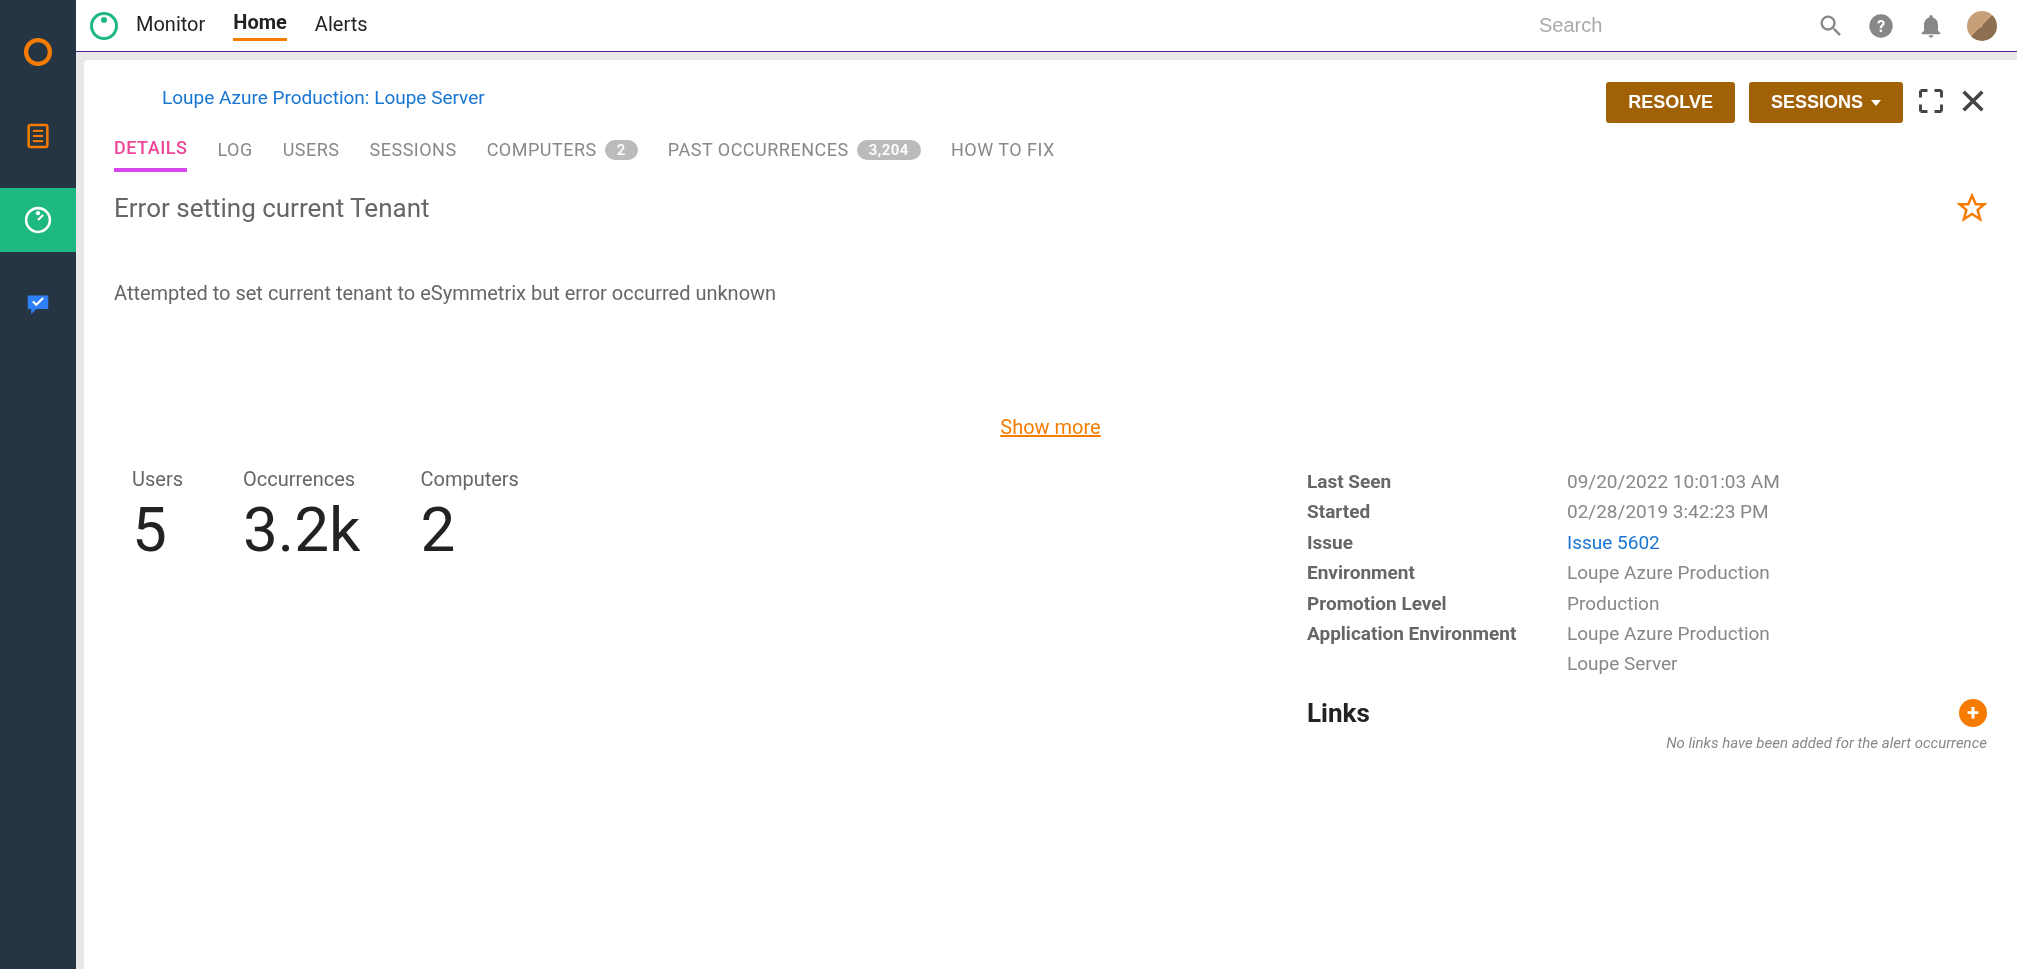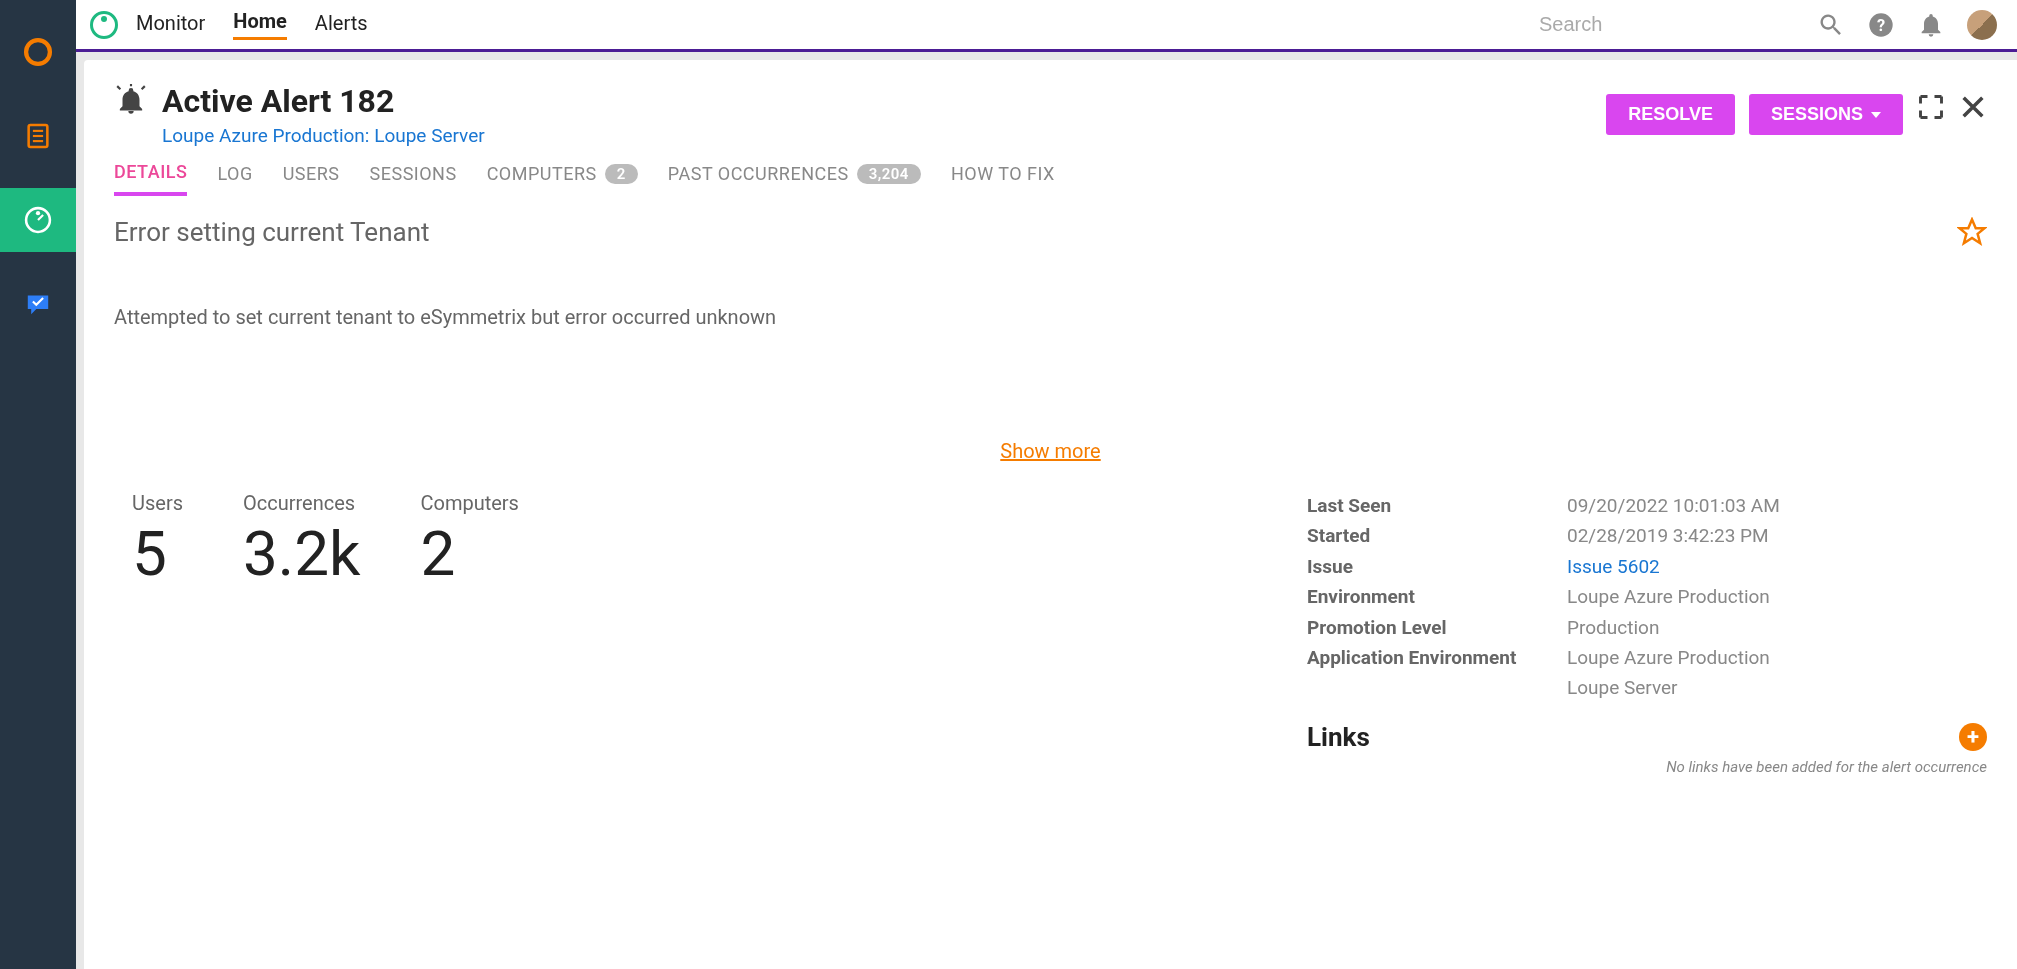--- a/index.html
+++ b/index.html
@@ -36,21 +36,21 @@
     flex-direction: column;
     min-width: 0;
   }
 
   
   .topbar {
     height: 52px;
     display: flex;
     align-items: center;
     padding: 0 20px 0 14px;
-    border-bottom: 3px solid #4c1d95;
+    border-bottom: 1px solid #4c1d95;
     gap: 18px;
   }
   .brand-circle {
     width: 28px; height: 28px;
     border: 3px solid #1eb980;
     border-radius: 50%;
     position: relative;
     flex-shrink: 0;
   }
   .brand-circle::after {
@@ -87,24 +87,24 @@
 
   .header-row { display: flex; align-items: flex-start; }
   .title-block { flex: 1; }
   .title-line { display: flex; align-items: center; gap: 14px; }
   .alert-bell-icon { width: 34px; height: 34px; }
   .page-title { font-size: 32px; font-weight: 700; color: #222; }
   .subtitle-link { font-size: 19px; color: #1976d2; margin-left: 48px; margin-top: 4px; display: inline-block; cursor: pointer; }
 
   .header-actions { display: flex; align-items: center; gap: 14px; }
   .btn {
-    background: #d946ef; color: #fff; border: none;
+    background: #a16207; color: #fff; border: none;
     padding: 10px 22px; font-size: 18px; font-weight: 600;
     border-radius: 3px; cursor: pointer;
-    display: flex; align-items: center; gap: 8px; margin-top: 12px;
+    display: flex; align-items: center; gap: 8px;
   }
   .btn .caret { width: 0; height: 0; border-left: 5px solid transparent; border-right: 5px solid transparent; border-top: 6px solid #fff; }
   .icon-btn { cursor: pointer; }
   .icon-btn svg { width: 28px; height: 28px; stroke: #444; fill: none; }
 
   
   .ctabs { display: flex; gap: 30px; margin-top: 14px; border-bottom: 1px solid transparent; }
   .ctab {
     font-size: 18px; color: #888; letter-spacing: 0.5px;
     padding-bottom: 10px; cursor: pointer;
@@ -205,29 +205,20 @@
         </svg>
       <div class="avatar"></div>
     </div>
   </div>
 
   <div class="stage">
     <div class="card">
 
       <div class="header-row">
         <div class="title-block">
-          <div class="title-line">
-            <svg class="alert-bell-icon" viewBox="0 0 32 32">
-              <path d="M16 28a2.5 2.5 0 0 0 2.5-2.5h-5A2.5 2.5 0 0 0 16 28zM24 21v-6c0-3.9-2.1-7.2-5.8-8.1V6a2.2 2.2 0 0 0-4.4 0v.9C10.1 7.8 8 11 8 15v6l-2.5 2.5V25h21v-1.5L24 21z" fill="#444"></path>
-              <line x1="6" y1="5" x2="3" y2="2" stroke="#444" stroke-width="2"></line>
-              <line x1="26" y1="5" x2="29" y2="2" stroke="#444" stroke-width="2"></line>
-              <line x1="16" y1="2" x2="16" y2="-1" stroke="#444" stroke-width="2"></line>
-            </svg>
-            <div class="page-title">Active Alert 182</div>
-          </div>
           <a class="subtitle-link">Loupe Azure Production: Loupe Server</a>
         </div>
         <div class="header-actions">
           <button class="btn">RESOLVE</button>
           <button class="btn">
             <span>SESSIONS</span>
             <span class="caret"></span>
           </button>
           <span class="icon-btn">
             <svg viewBox="0 0 24 24">

